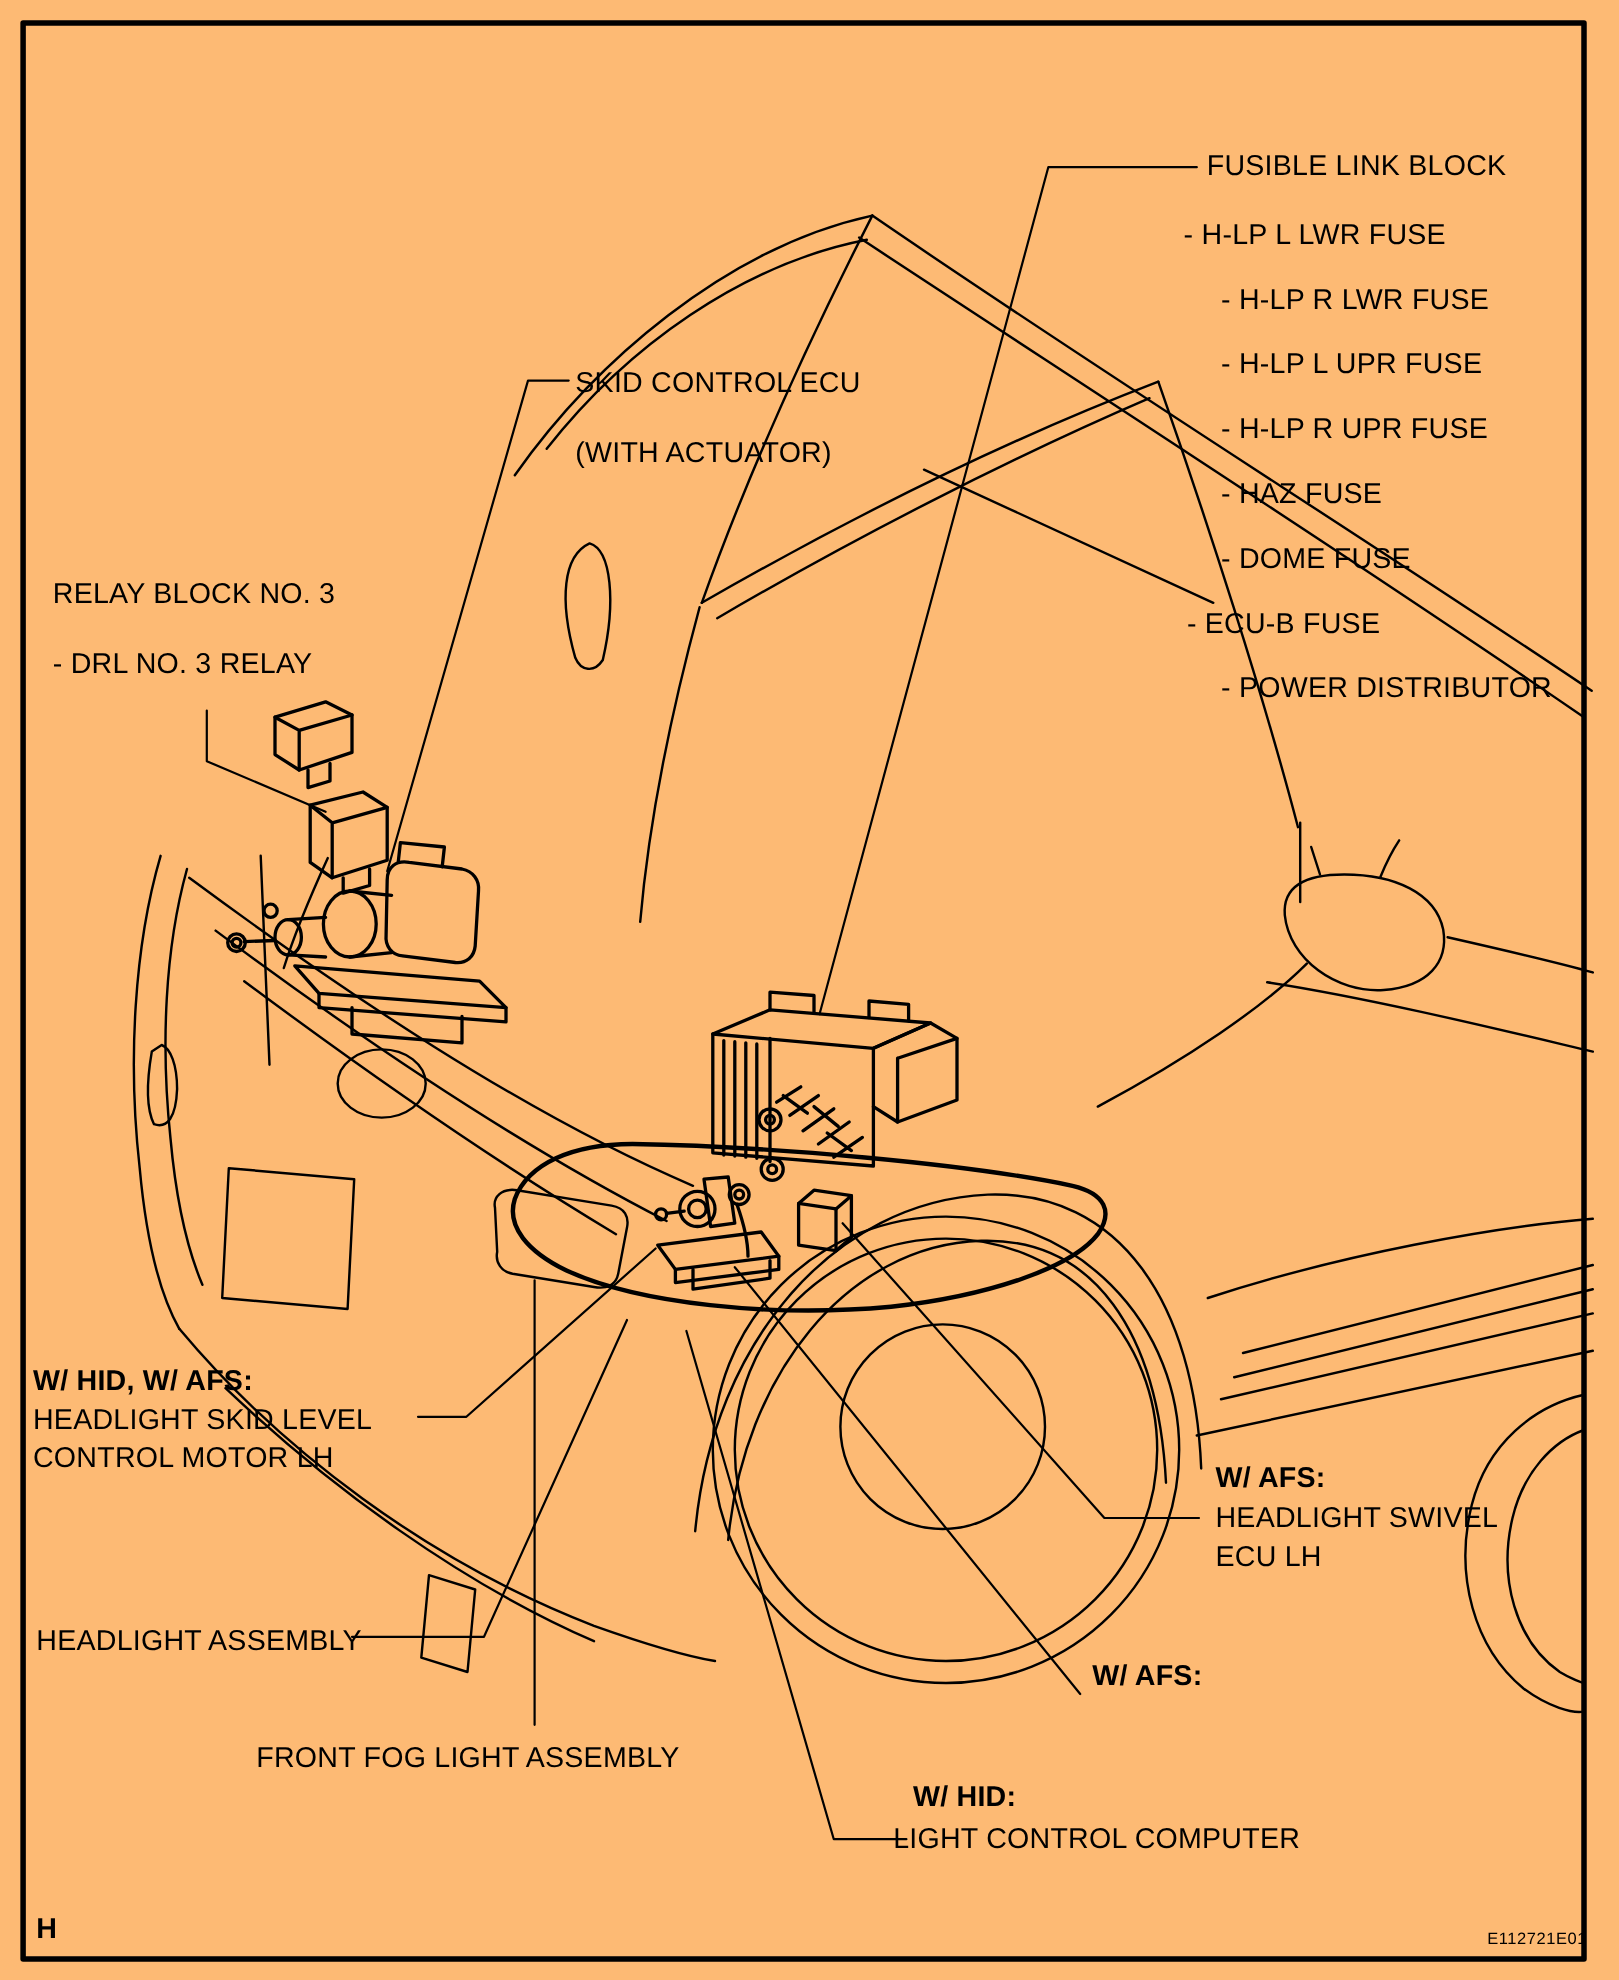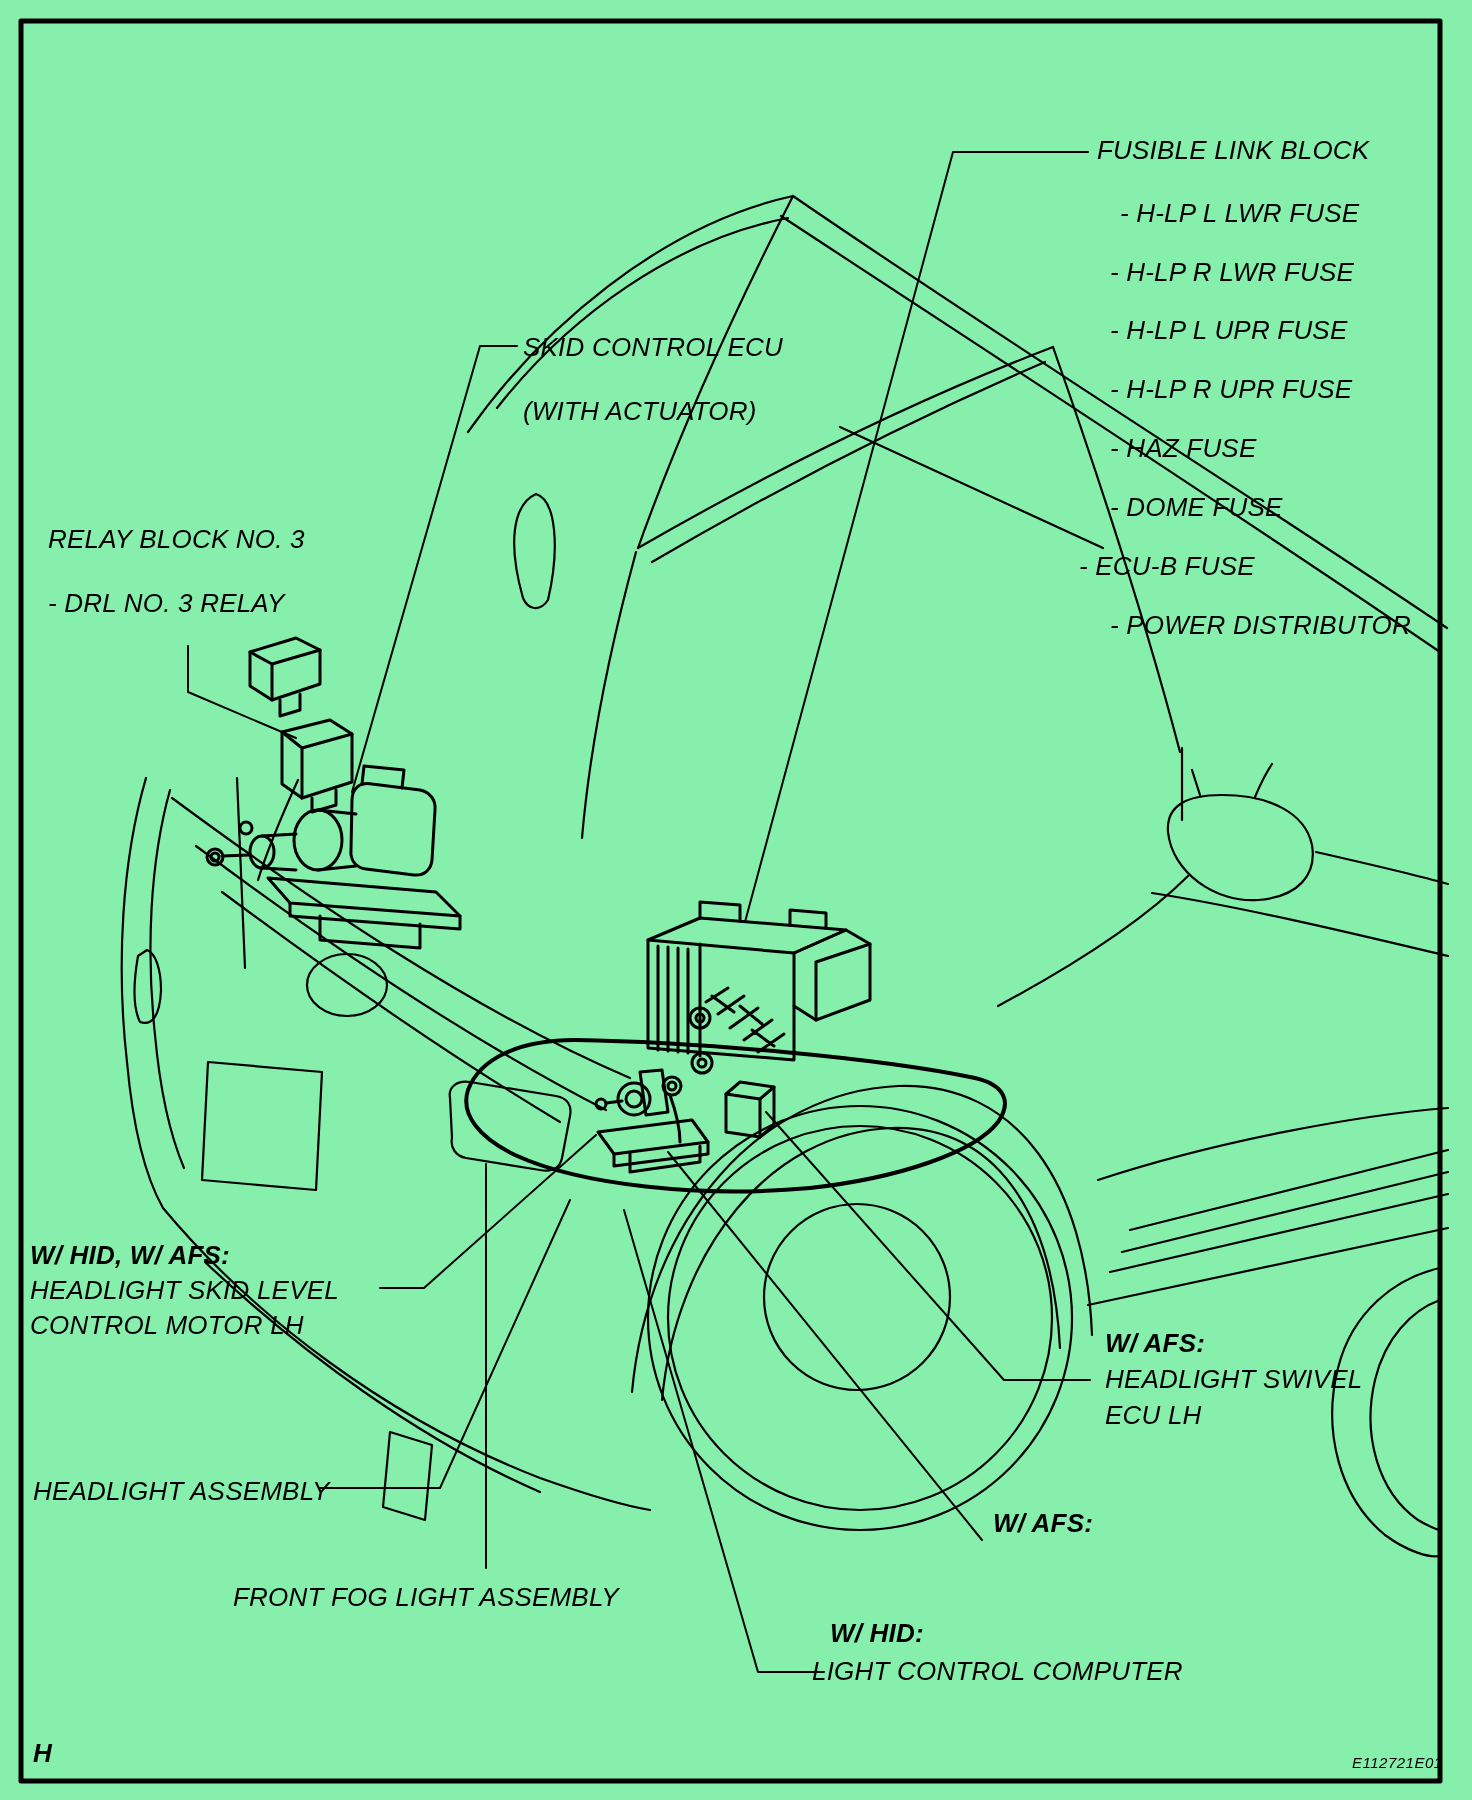--- a/index.html
+++ b/index.html
@@ -1,17 +1,17 @@
 <!DOCTYPE html>
 <html><head>
 <meta charset="utf-8">
 <style>
   html,body{margin:0;padding:0;background:#fff;}
-  .page{position:relative;width:1472px;height:1800px;background:#86efac;overflow:hidden;
-        font-family:"Liberation Sans", sans-serif;color:#000;font-style:italic;}
+  .page{position:relative;width:1472px;height:1800px;background:#fdba74;overflow:hidden;
+        font-family:"Liberation Sans", sans-serif;color:#000;}
   svg.diagram{position:absolute;left:0;top:0;}
   .lbl{position:absolute;font-size:26px;line-height:30px;white-space:nowrap;color:#000;
        letter-spacing:0.2px;}
   .b{font-weight:bold;}
   .code{position:absolute;font-size:15px;letter-spacing:0.5px;}
   .pgmark{position:absolute;font-size:26px;font-weight:bold;}
 </style>
 </head>
 <body>
 
@@ -159,21 +159,21 @@
       <path d="M 380,1288 L 424,1288 L 596,1135"></path>
       <path d="M 320,1488 L 440,1488 L 570,1200"></path>
       <path d="M 486,1164 L 486,1568"></path>
       <path d="M 1090,1380 L 1004,1380 L 766,1112"></path>
       <path d="M 982,1540 L 668,1152"></path>
       <path d="M 824,1672 L 758,1672 L 624,1210"></path>
     </g>
   </svg>
 
   <div class="lbl" style="left:1097px;top:135px">FUSIBLE LINK BLOCK</div>
-  <div class="lbl" style="left:1120px;top:198px">- H-LP L LWR FUSE</div>
+  <div class="lbl" style="left:1076px;top:198px">- H-LP L LWR FUSE</div>
   <div class="lbl" style="left:1110px;top:257px">- H-LP R LWR FUSE</div>
   <div class="lbl" style="left:1110px;top:315px">- H-LP L UPR FUSE</div>
   <div class="lbl" style="left:1110px;top:374px">- H-LP R UPR FUSE</div>
   <div class="lbl" style="left:1110px;top:433px">- HAZ FUSE</div>
   <div class="lbl" style="left:1110px;top:492px">- DOME FUSE</div>
   <div class="lbl" style="left:1079px;top:551px">- ECU-B FUSE</div>
   <div class="lbl" style="left:1110px;top:610px">- POWER DISTRIBUTOR</div>
 
   <div class="lbl" style="left:523px;top:332px">SKID CONTROL ECU</div>
   <div class="lbl" style="left:523px;top:396px">(WITH ACTUATOR)</div>

